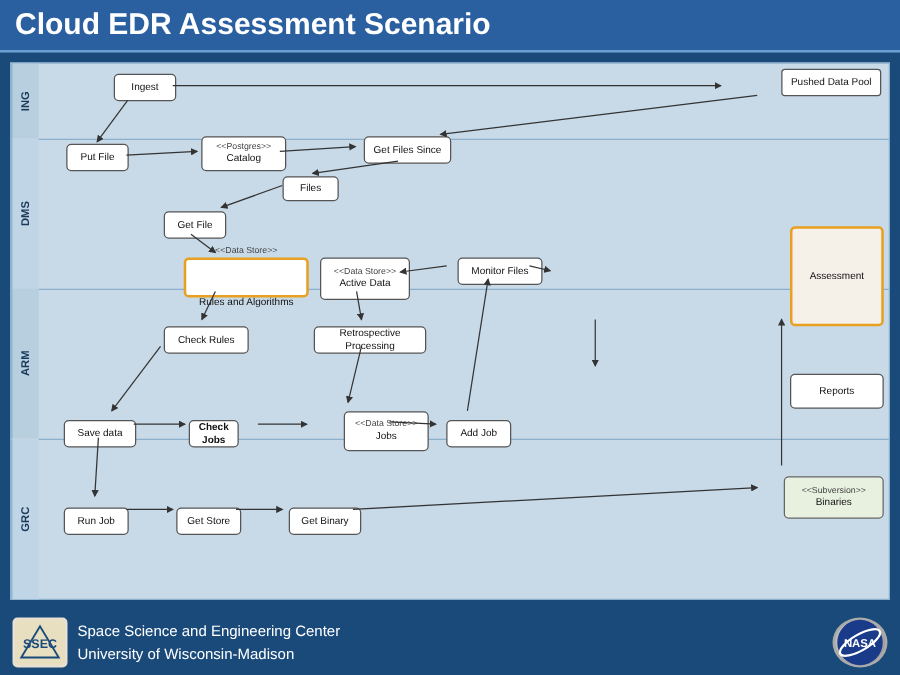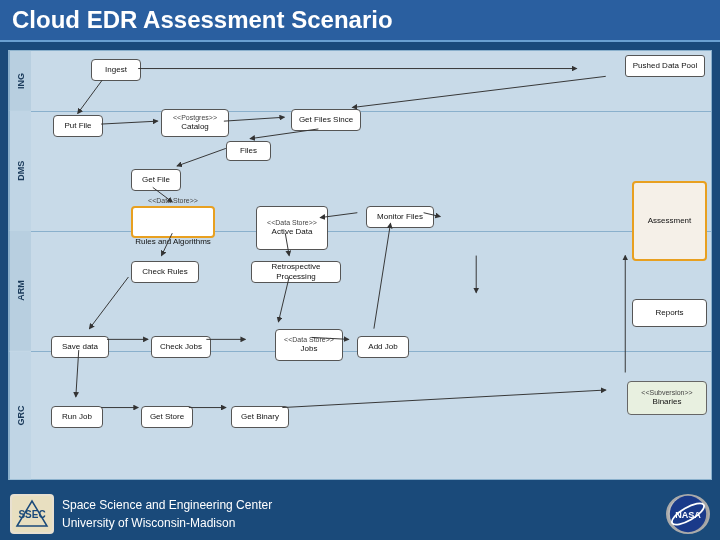--- a/index.html
+++ b/index.html
@@ -233,26 +233,26 @@
     </div>
 
     <div class="node" style="top:90px; left:195px; width:45px; height:20px;">
       <span>Files</span>
     </div>
 
     <div class="node" style="top:118px; left:100px; width:50px; height:22px;">
       <span>Get File</span>
     </div>
 
-    <div class="node highlight" style="top:155px; left:100px; width:84px; height:32px;gap:32px;">
+    <div class="node highlight" style="top:155px; left:116px; width:100px; height:32px;gap:32px;">
       <span class="stereotype">&lt;&lt;Data Store&gt;&gt;</span>
       <span>Rules and Algorithms</span>
     </div>
 
-    <div class="node" style="top:155px; left:225px; width:72px; height:44px;">
+    <div class="node" style="top:155px; left:225px; width:72px; height:34px;">
       <span class="stereotype">&lt;&lt;Data Store&gt;&gt;</span>
       <span>Active Data</span>
     </div>
 
     <div class="node" style="top:155px; left:335px; width:68px; height:22px;">
       <span>Monitor Files</span>
     </div>
 
     <div class="node assessment-box" style="top:130px; right:4px; width:75px; height:80px;">
       <span>Assessment</span>
@@ -267,21 +267,21 @@
     </div>
 
     <div class="node" style="top:248px; right:4px; width:75px; height:28px;">
       <span>Reports</span>
     </div>
 
     <div class="node" style="top:285px; left:20px; width:58px; height:22px;">
       <span>Save data</span>
     </div>
 
-    <div class="node" style="top:285px; left:120px; width:60px; height:22px;">
+    <div class="node" style="top:285px; left:120px; width:40px; height:22px;font-weight:bold;">
       <span>Check Jobs</span>
     </div>
 
     <div class="node" style="top:278px; left:220px; width:68px; height:32px;margin-left:24px;">
       <span class="stereotype">&lt;&lt;Data Store&gt;&gt;</span>
       <span>Jobs</span>
     </div>
 
     <div class="node" style="top:285px; left:326px; width:52px; height:22px;">
       <span>Add Job</span>

